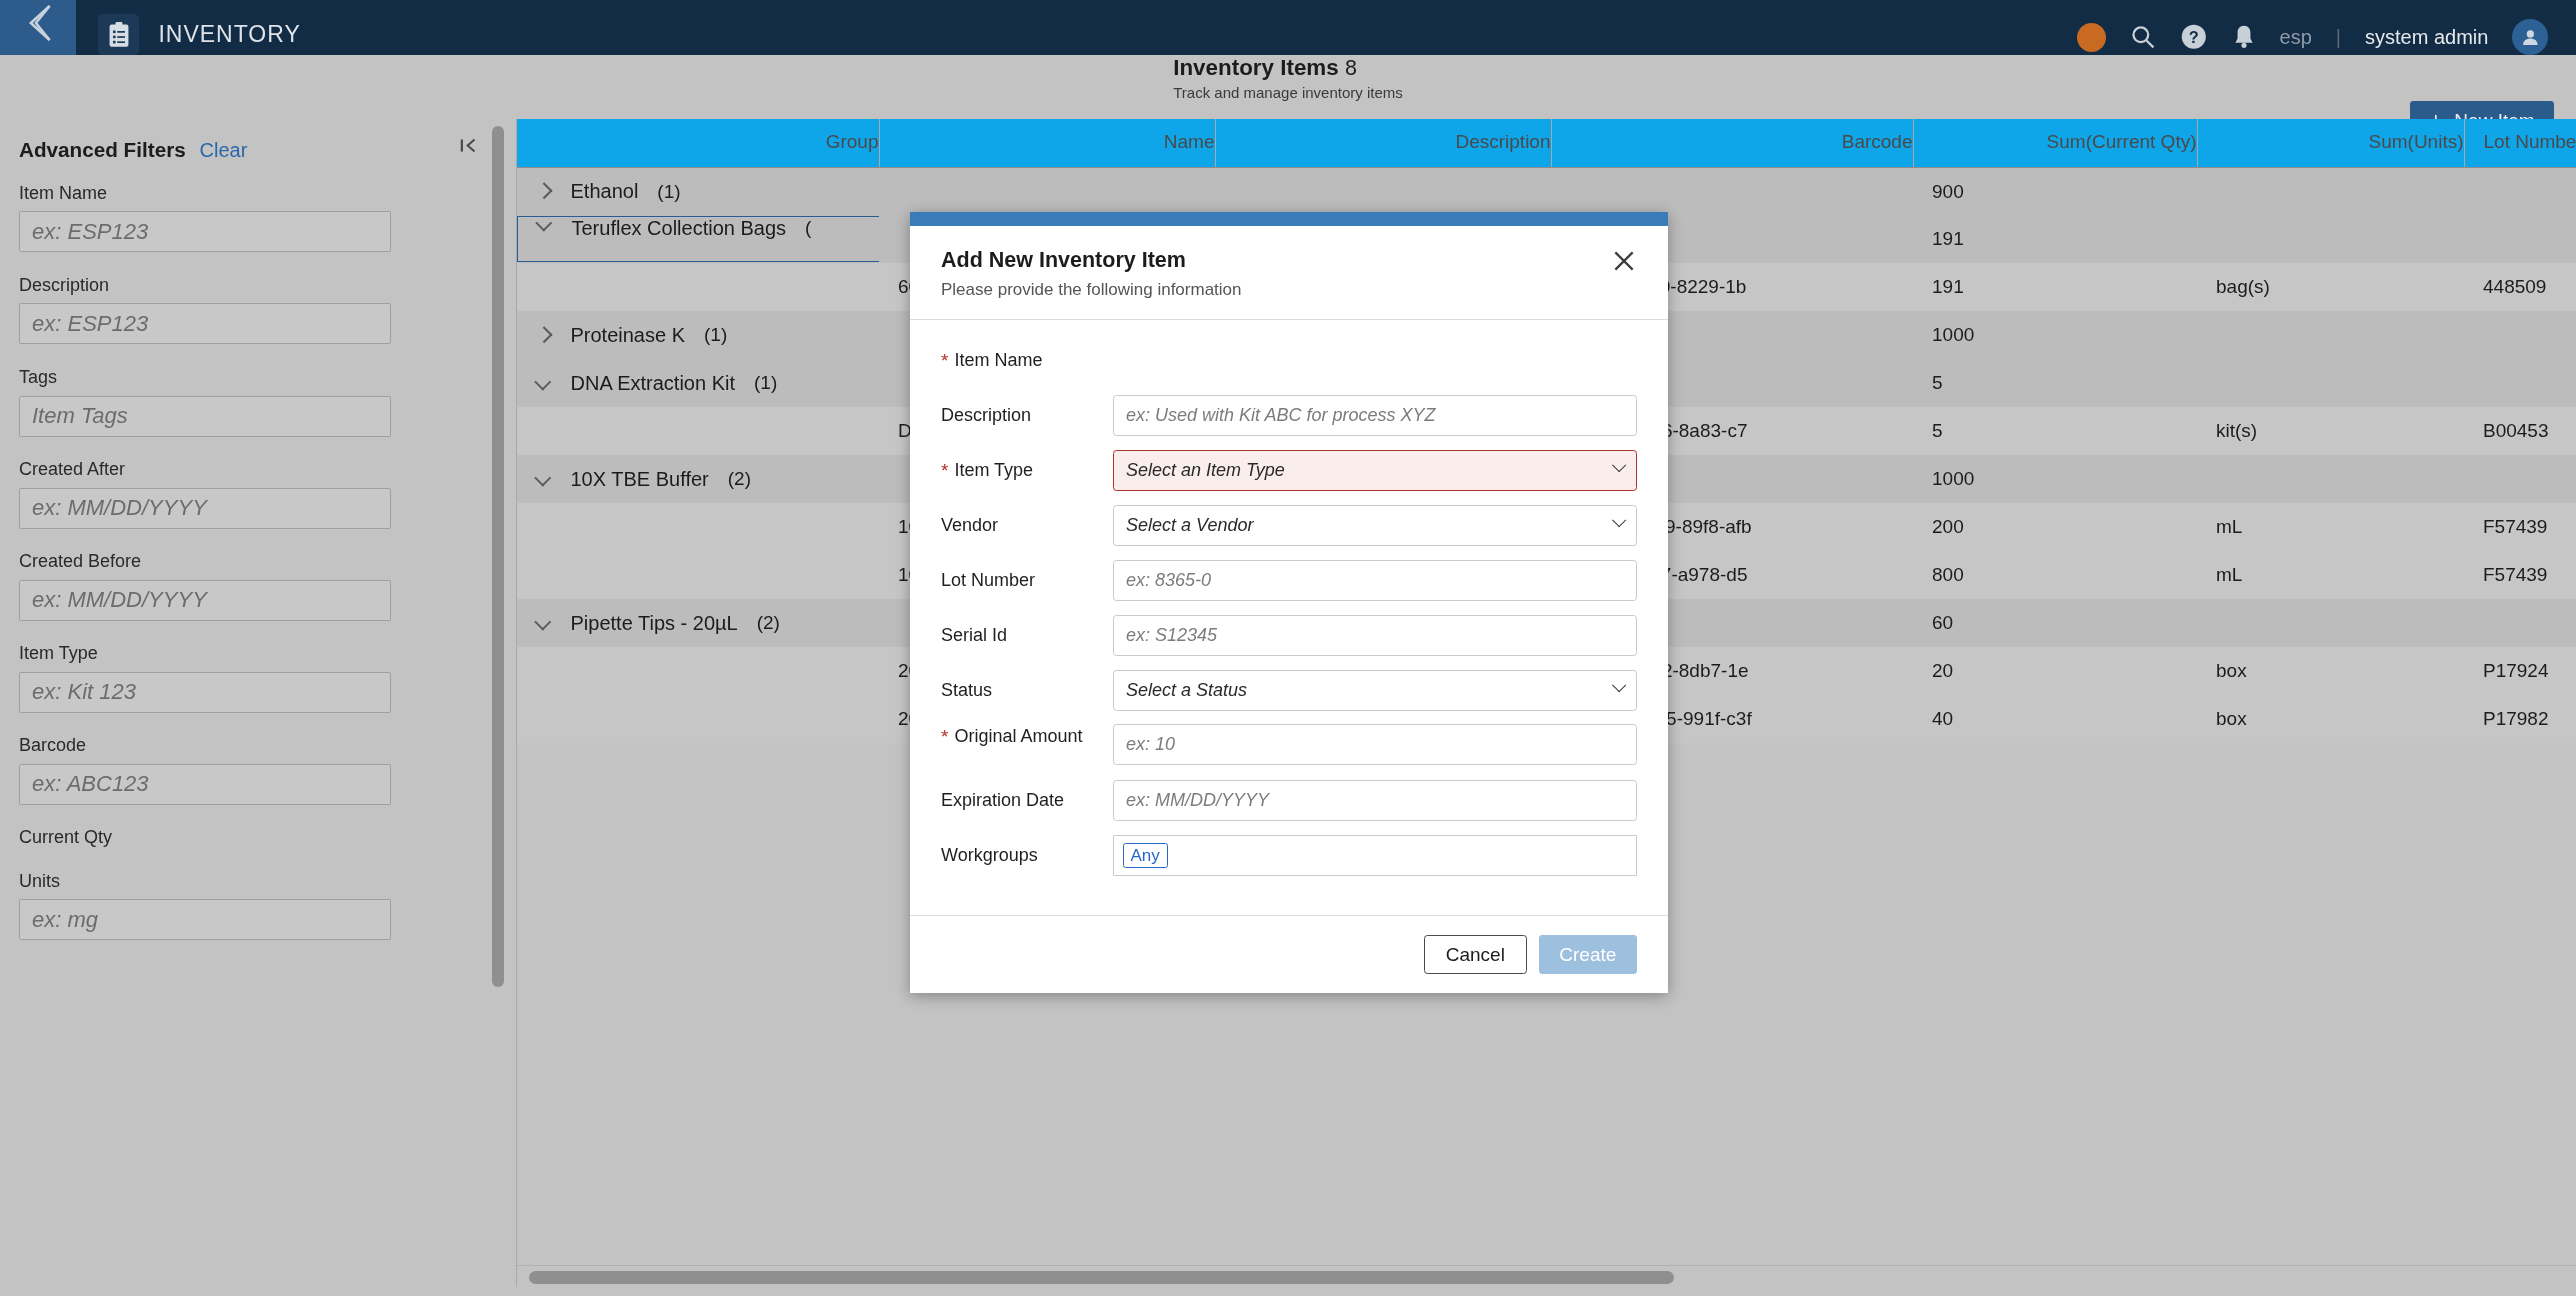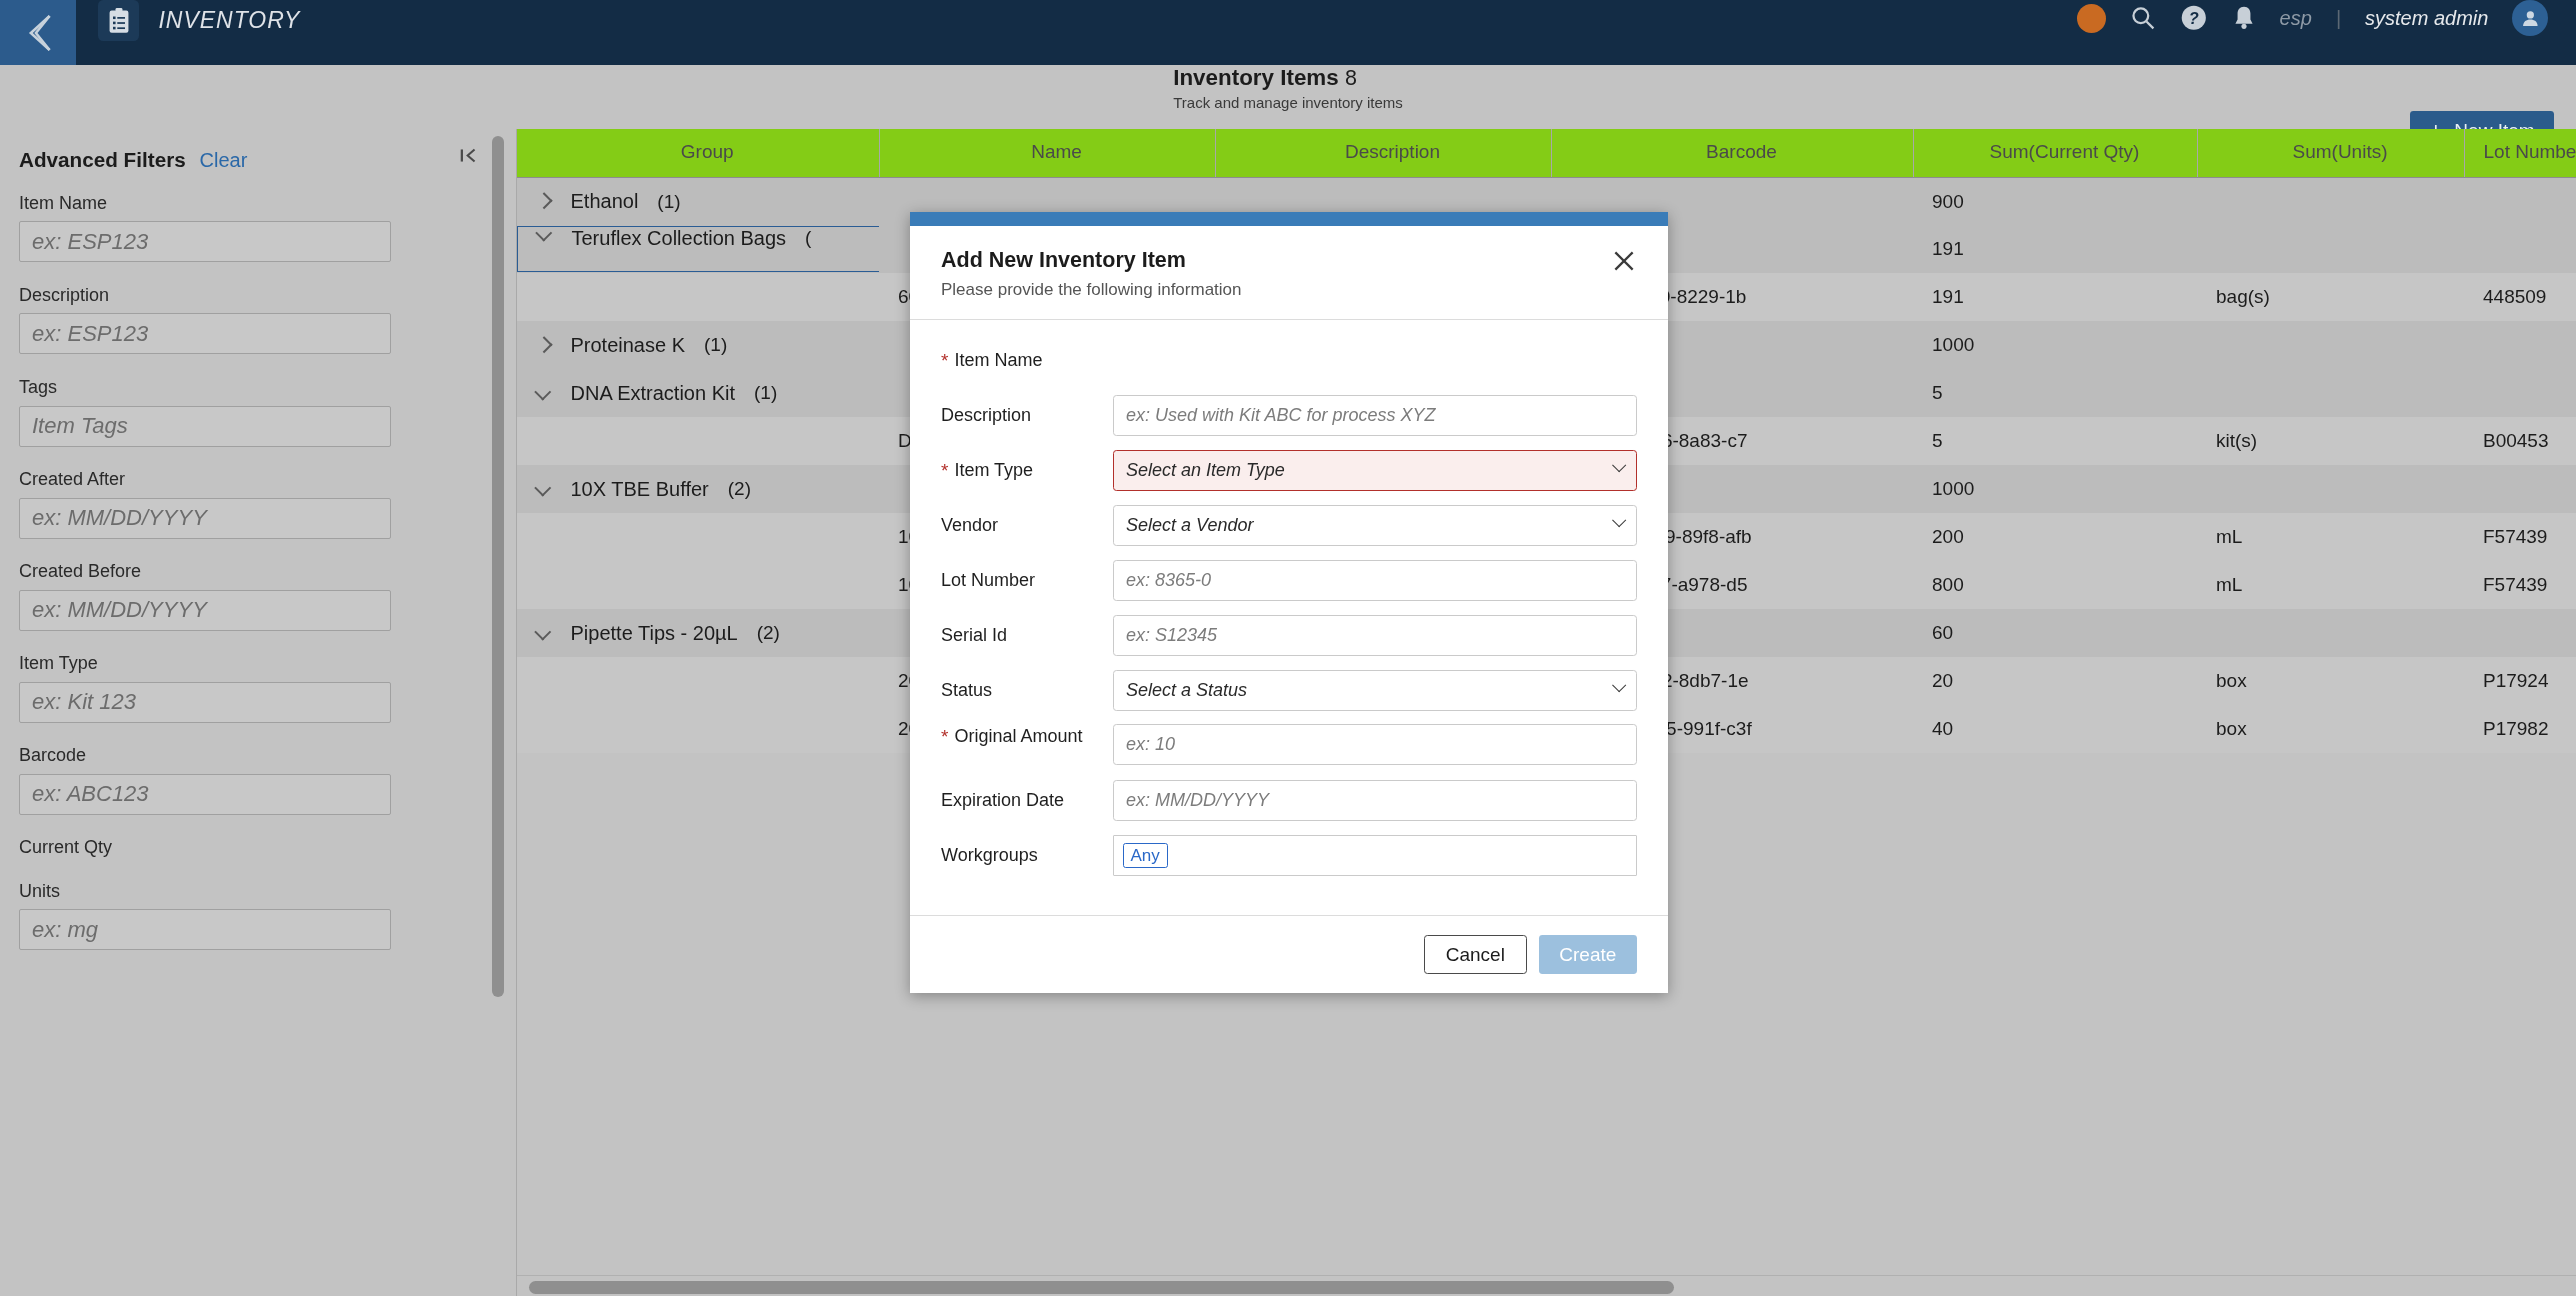--- a/index.html
+++ b/index.html
@@ -5,23 +5,23 @@
   * { box-sizing: border-box; margin: 0; padding: 0; }
   html, body {
     width: 2576px; height: 1297px;
     font-family: "Liberation Sans", sans-serif;
     background: #c3c3c3;
     overflow: hidden;
   }
 
   
   .topnav {
-    height: 65px; background: #132c45;
-    display: flex; align-items: flex-start;
-    position: relative; z-index: 5; font-style: italic;
+    height: 55px; background: #132c45;
+    display: flex; align-items: flex-end;
+    position: relative; z-index: 5;
   }
   .nav-back {
     width: 76px; height: 65px; background: #2c5b8c;
     display: flex; align-items: center; justify-content: center;
     cursor: pointer;
   }
   .nav-app {
     display: flex; align-items: center; gap: 19px;
     padding-left: 22.4px;
   }
@@ -101,23 +101,23 @@
     width: 12px; height: 861px; border-radius: 6px; background: #8f8f8f;
   }
 
   
   .tablewrap {
     flex: 1; position: relative; background: #c3c3c3;
     overflow: hidden;
   }
   .tbl { width: 100%; border-collapse: collapse; table-layout: fixed; }
   .tbl th {
-    text-align: center; font-size: 19px; font-weight: normal; color: #4a4a4a;
+    text-align: right; font-size: 19px; font-weight: normal; color: #4a4a4a;
     padding: 12px 0 13.8px 19px; border-bottom: 1.7px solid #8d8d8d;
-    border-left: 0.9px solid #a8a8a8; background: #84cc16;
+    border-left: 0.9px solid #a8a8a8; background: #0ea5e9;
     white-space: nowrap;
   }
   .tbl th:first-child { border-left: none; }
   .tbl td {
     font-size: 19px; color: #1c1c1c; padding: 0 0 0 19px;
     height: 48px; white-space: nowrap; overflow: hidden;
   }
   .row-group { background: #bcbcbc; }
   .row-item  { background: #c6c6c6; }
   .grp-cell { display: flex; align-items: center; gap: 19px; }

